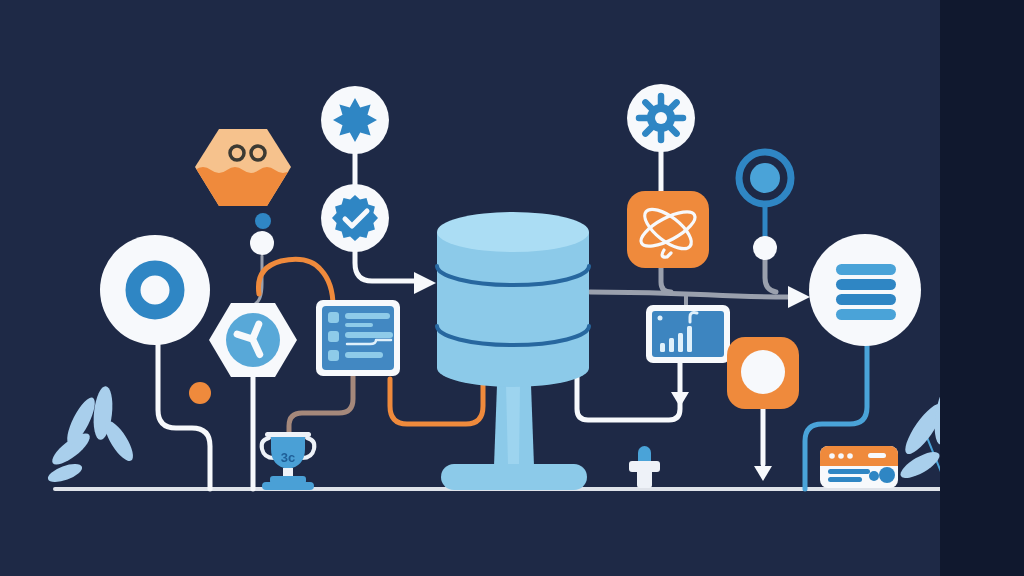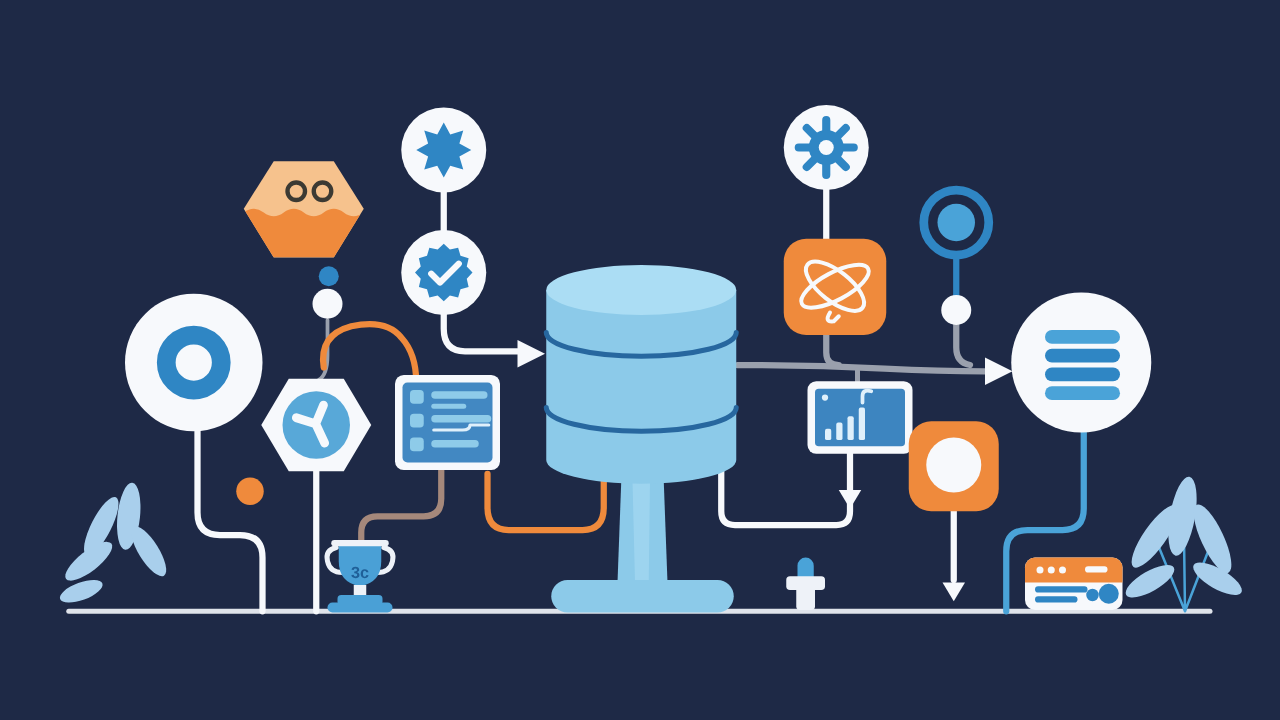--- a/index.html
+++ b/index.html
@@ -1,16 +1,16 @@
 <!DOCTYPE html>
 <html style="--navy: #1E2946; --white: #F7F9FC; --white_soft: #EEF2F8; --light_blue: #8CCAE9; --pale_blue: #ABDDF4; --leaf_blue: #A9CFEC; --brand_blue: #2F86C4; --mid_blue: #4AA3D8; --sky_blue: #58A8D8; --sep_blue: #27679F; --orange: #EF8A3C; --pale_orange: #F6C28D; --line_gray: #9AA0AD; --line_mauve: #A5887B; --screen_blue: #4288C2; --panel_blue: #3D85C0; --bar_blue: #8ECBE9; --chart_bar: #DFF0FB; --ground: #DFE3EA; --eye_dark: #3C3A33; --trophy_blue: #4AA0D6; --trophy_text: #1F5F98;"><head>
 <meta charset="utf-8">
 <style>
   html,body{margin:0;padding:0;background:#10182e;}
-  .stage{width:1024px;height:576px;position:relative;overflow:hidden;
+  .stage{width:940px;height:576px;position:relative;overflow:hidden;
          font-family:"Liberation Sans", sans-serif;}
   svg{display:block;}
   .bg{fill:var(--navy);}
   .ln{fill:none;stroke-linecap:round;stroke-linejoin:round;}
   .w3{stroke-width:3;} .w4{stroke-width:4;} .w5{stroke-width:5;} .w7{stroke-width:7;}
   .c-white{stroke:var(--white);} .c-gray{stroke:var(--line_gray);}
   .c-orange{stroke:var(--orange);} .c-mauve{stroke:var(--line_mauve);}
   .c-brand{stroke:var(--brand_blue);} .c-mid{stroke:var(--mid_blue);}
   .c-ground{stroke:var(--ground);} .c-sep{stroke:var(--sep_blue);}
   .c-soft{stroke:var(--white_soft);} .c-bar{stroke:var(--chart_bar);}

